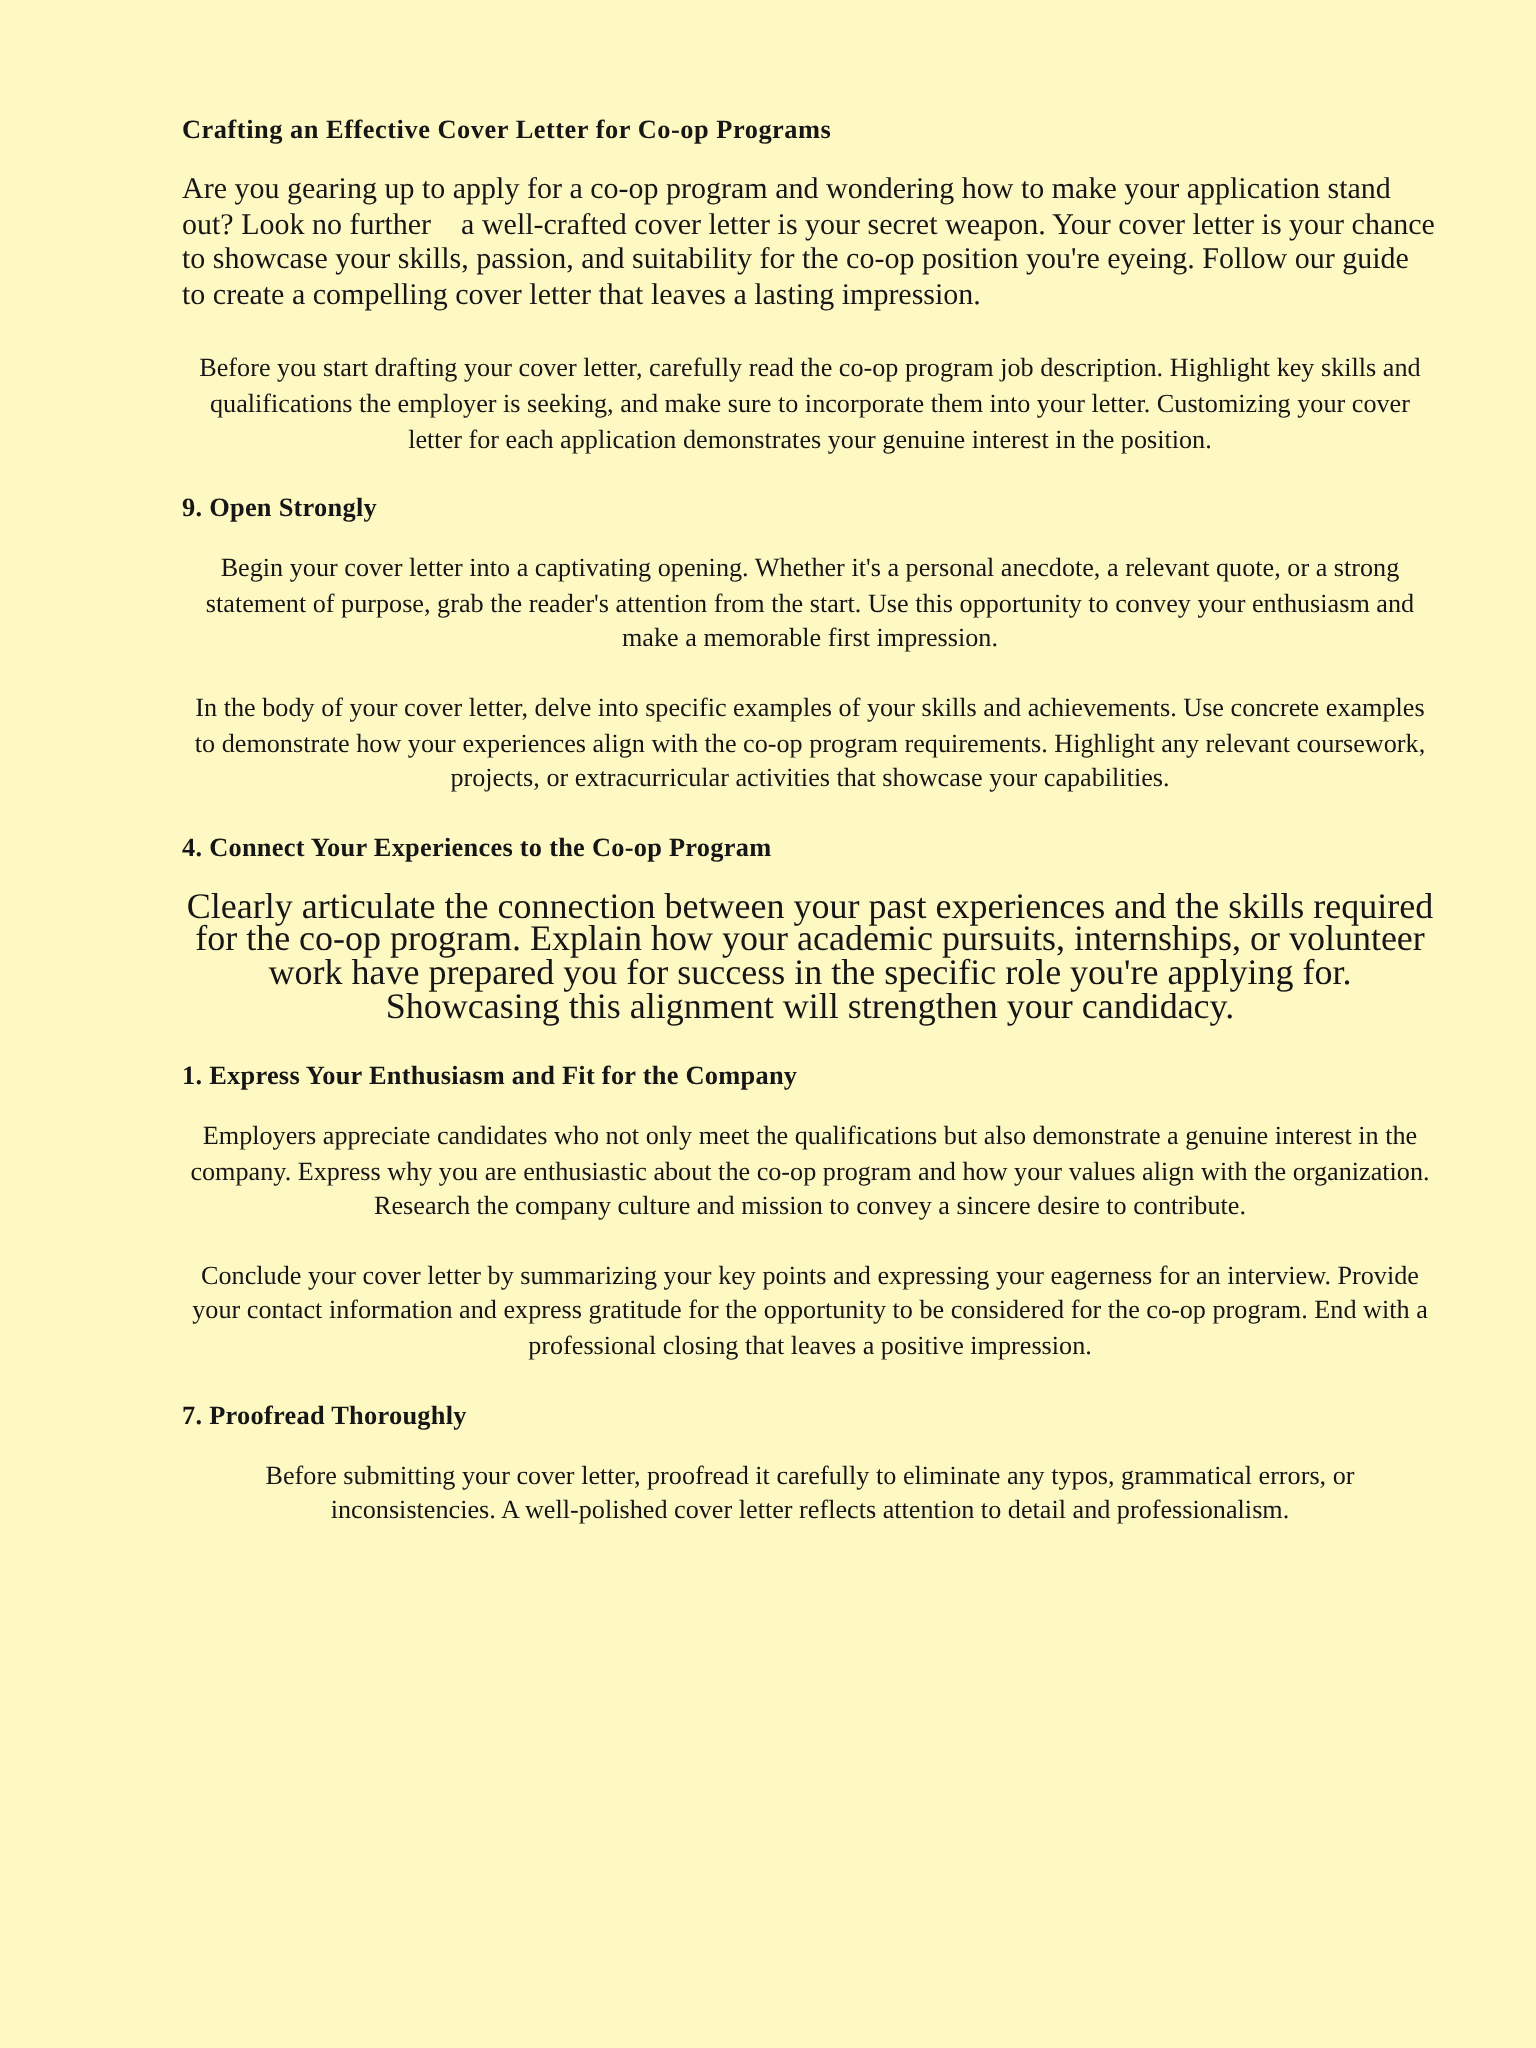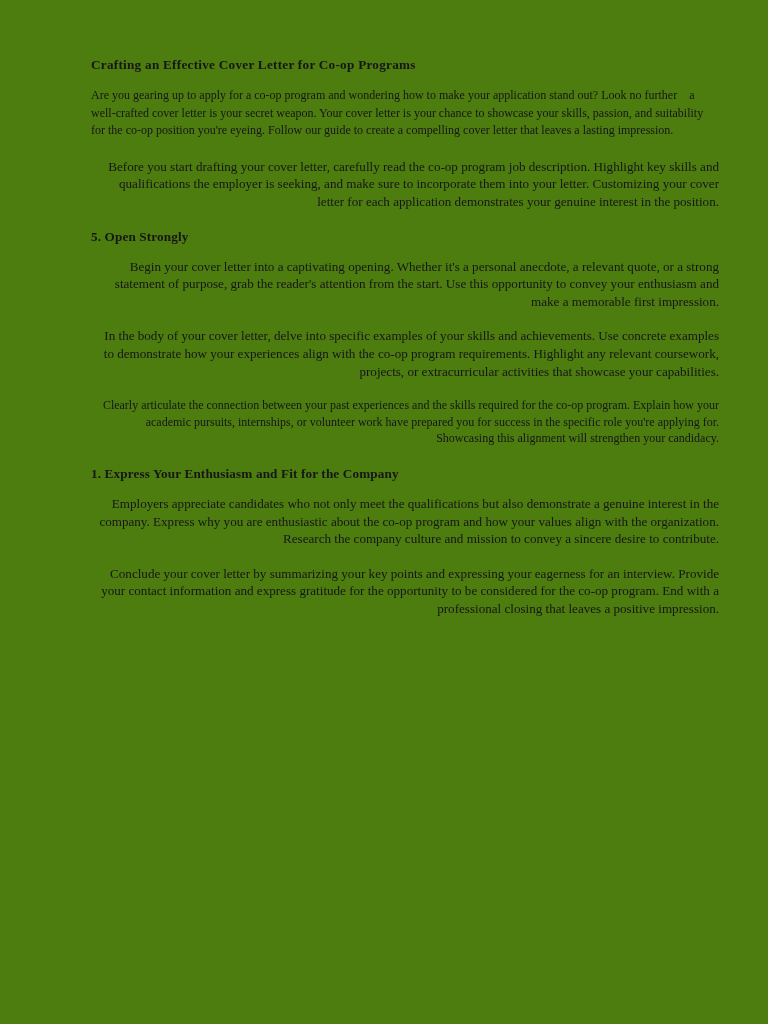--- a/index.html
+++ b/index.html
@@ -13,21 +13,21 @@
     font-family: "Liberation Serif", "DejaVu Serif", serif;
     color: #161616;
     -webkit-font-smoothing: antialiased;
   }
 
   .page {
     position: relative;
     width: 768px;
     height: 1024px;
     margin: 0 auto;
-    background: #4d7c0f;
+    background: #fef9c3;
     overflow: hidden;
     box-sizing: border-box;
   }
 
   
   .doc-body {
     position: absolute;
     left: 91px;
     top: 56px;
     width: 628px;
@@ -50,69 +50,74 @@
     font-weight: bold;
     line-height: 17px;
     letter-spacing: 0.01em;
     margin: 0 0 13px 0;
   }
 
   .section-body {
     font-size: 13.1px;
     line-height: 17.6px;
     margin: 0 0 17px 0;
-    text-align: right;
+    text-align: center;
     white-space: pre-wrap;
   }
 
   
   .section-body.compact {
-    font-size: 12px;
+    font-size: 18px;
     line-height: 16.6px;
     margin-bottom: 18px;
   }
 
   .intro {
-    font-size: 12px;
+    font-size: 15px;
     line-height: 17.6px;
     margin: 0 0 18px 0;
     white-space: pre-wrap;
   }
 </style>
 </head>
 <body>
 
 <div class="page">
   <div class="doc-body">
 
     <h1 class="doc-title">Crafting an Effective Cover Letter for Co-op Programs</h1>
 
     <p class="intro">Are you gearing up to apply for a co-op program and wondering how to make your application stand out? Look no further    a well-crafted cover letter is your secret weapon. Your cover letter is your chance to showcase your skills, passion, and suitability for the co-op position you're eyeing. Follow our guide to create a compelling cover letter that leaves a lasting impression.</p>
 
     <div class="section">
       <p class="section-body">Before you start drafting your cover letter, carefully read the co-op program job description. Highlight key skills and qualifications the employer is seeking, and make sure to incorporate them into your letter. Customizing your cover letter for each application demonstrates your genuine interest in the position.</p>
     </div>
 
     <div class="section">
-      <h2 class="section-heading">5. Open Strongly</h2>
+      <h2 class="section-heading">9. Open Strongly</h2>
       <p class="section-body">Begin your cover letter into a captivating opening. Whether it's a personal anecdote, a relevant quote, or a strong statement of purpose, grab the reader's attention from the start. Use this opportunity to convey your enthusiasm and make a memorable first impression.</p>
     </div>
 
     <div class="section">
       <p class="section-body">In the body of your cover letter, delve into specific examples of your skills and achievements. Use concrete examples to demonstrate how your experiences align with the co-op program requirements. Highlight any relevant coursework, projects, or extracurricular activities that showcase your capabilities.</p>
     </div>
 
     <div class="section">
+      <h2 class="section-heading">4. Connect Your Experiences to the Co-op Program</h2>
       <p class="section-body compact">Clearly articulate the connection between your past experiences and the skills required for the co-op program. Explain how your academic pursuits, internships, or volunteer work have prepared you for success in the specific role you're applying for. Showcasing this alignment will strengthen your candidacy.</p>
     </div>
 
     <div class="section">
       <h2 class="section-heading">1. Express Your Enthusiasm and Fit for the Company</h2>
       <p class="section-body">Employers appreciate candidates who not only meet the qualifications but also demonstrate a genuine interest in the company. Express why you are enthusiastic about the co-op program and how your values align with the organization. Research the company culture and mission to convey a sincere desire to contribute.</p>
     </div>
 
     <div class="section">
       <p class="section-body">Conclude your cover letter by summarizing your key points and expressing your eagerness for an interview. Provide your contact information and express gratitude for the opportunity to be considered for the co-op program. End with a professional closing that leaves a positive impression.</p>
     </div>
 
+    <div class="section">
+      <h2 class="section-heading">7. Proofread Thoroughly</h2>
+      <p class="section-body">Before submitting your cover letter, proofread it carefully to eliminate any typos, grammatical errors, or inconsistencies. A well-polished cover letter reflects attention to detail and professionalism.</p>
+    </div>
 
   </div>
 </div>
 
 </body></html>

